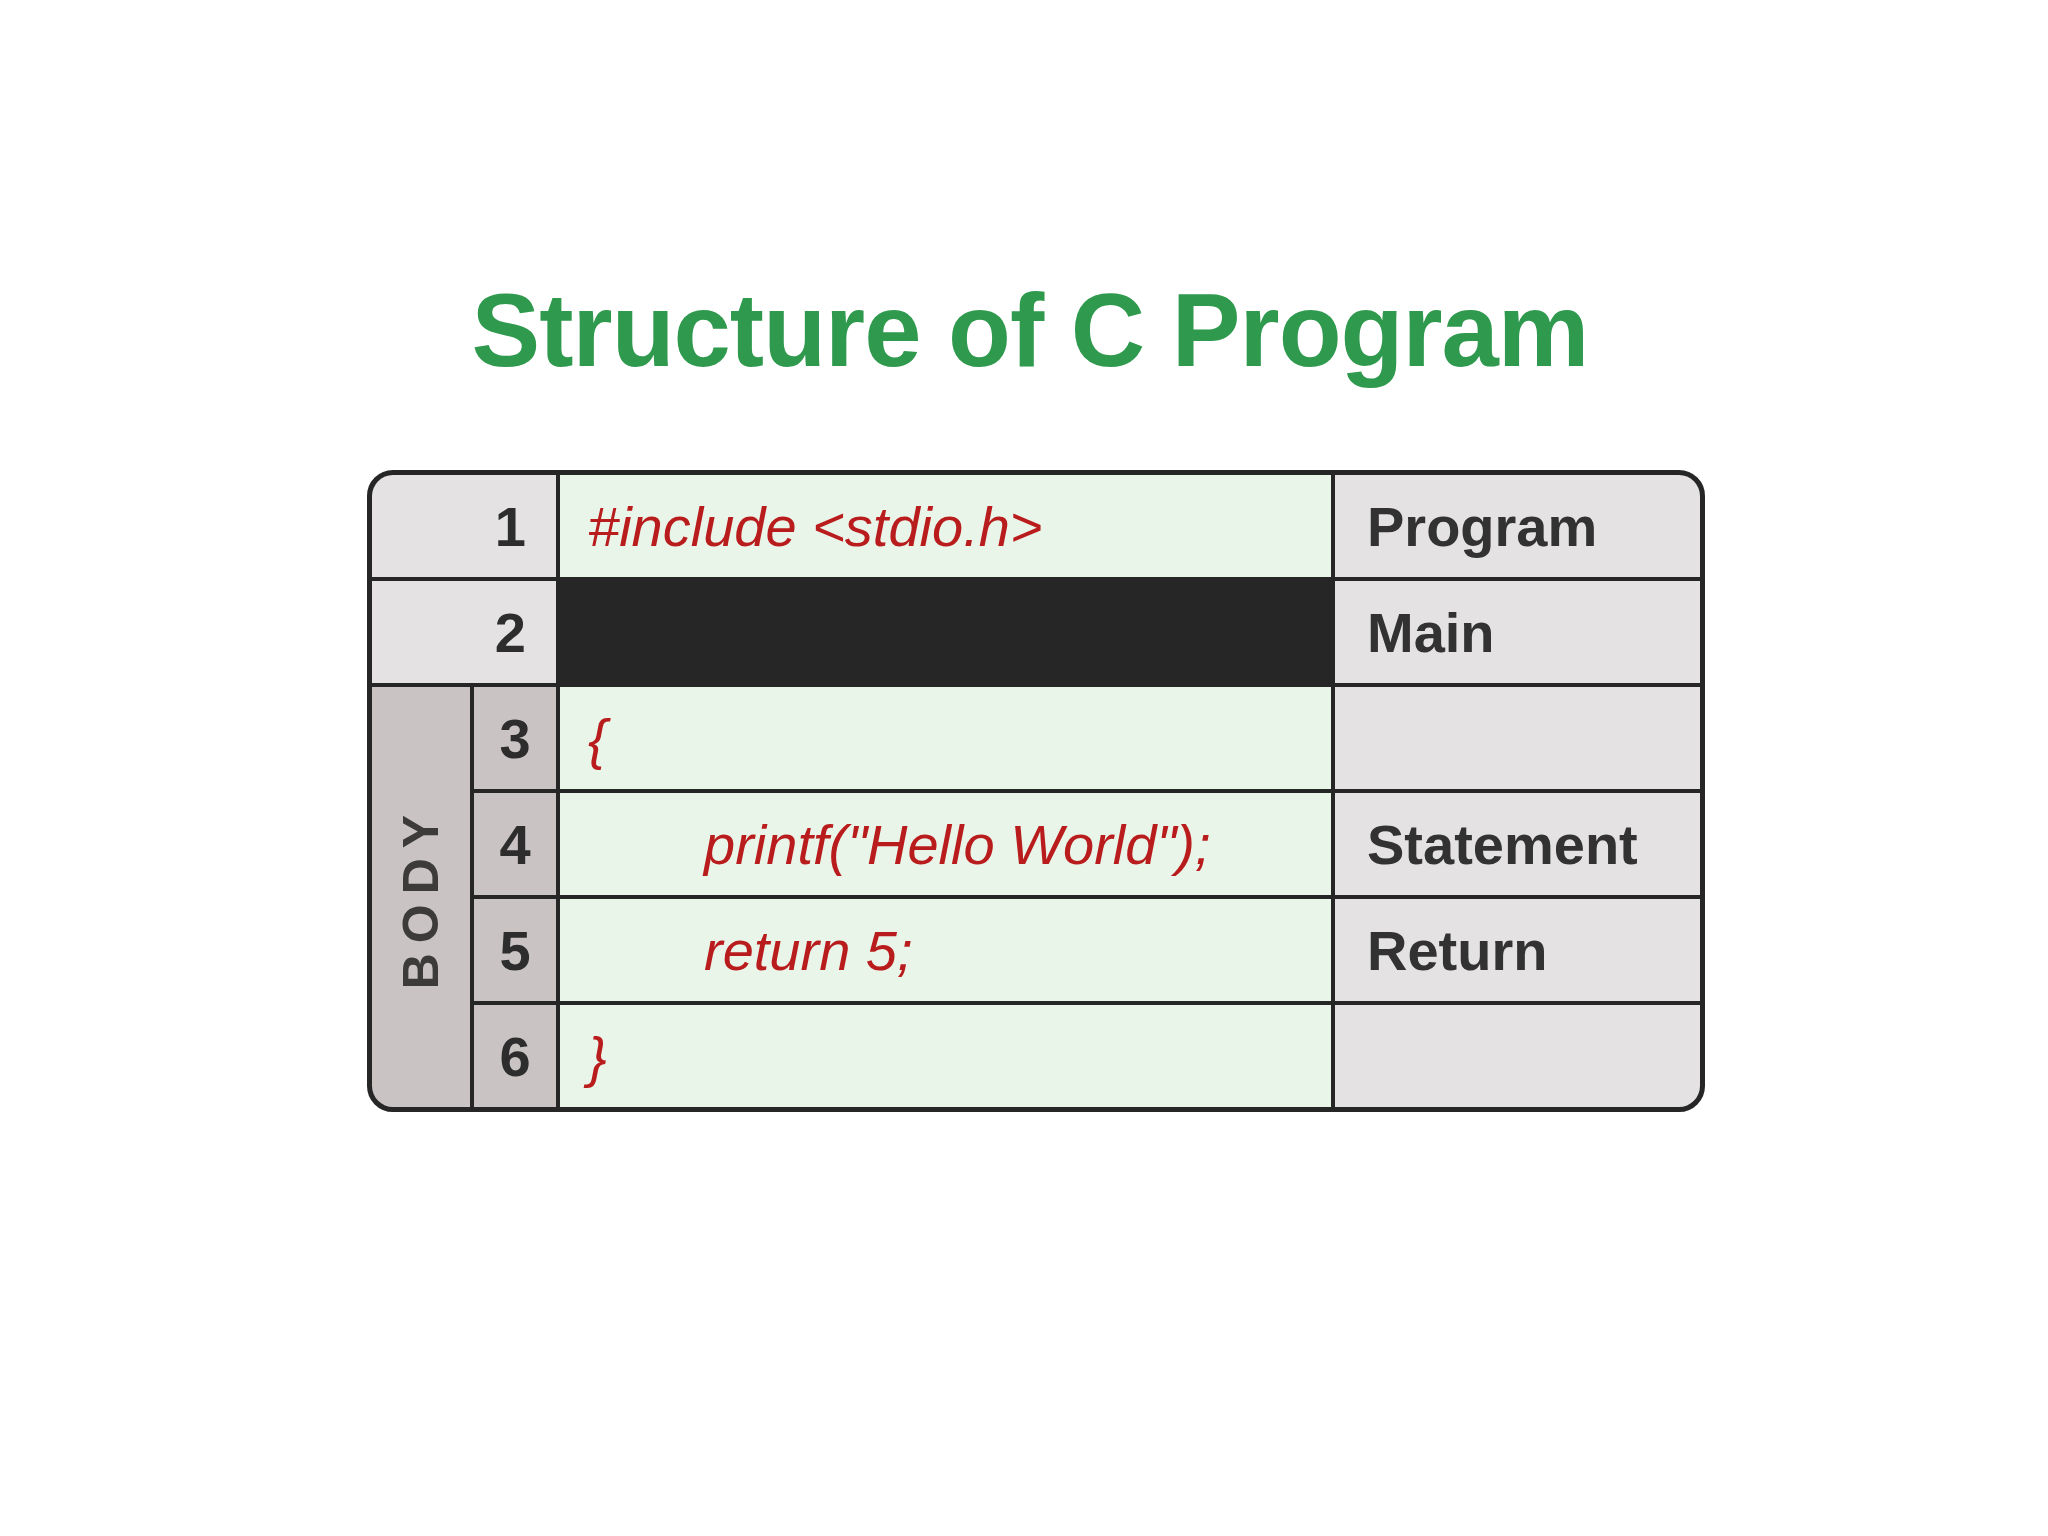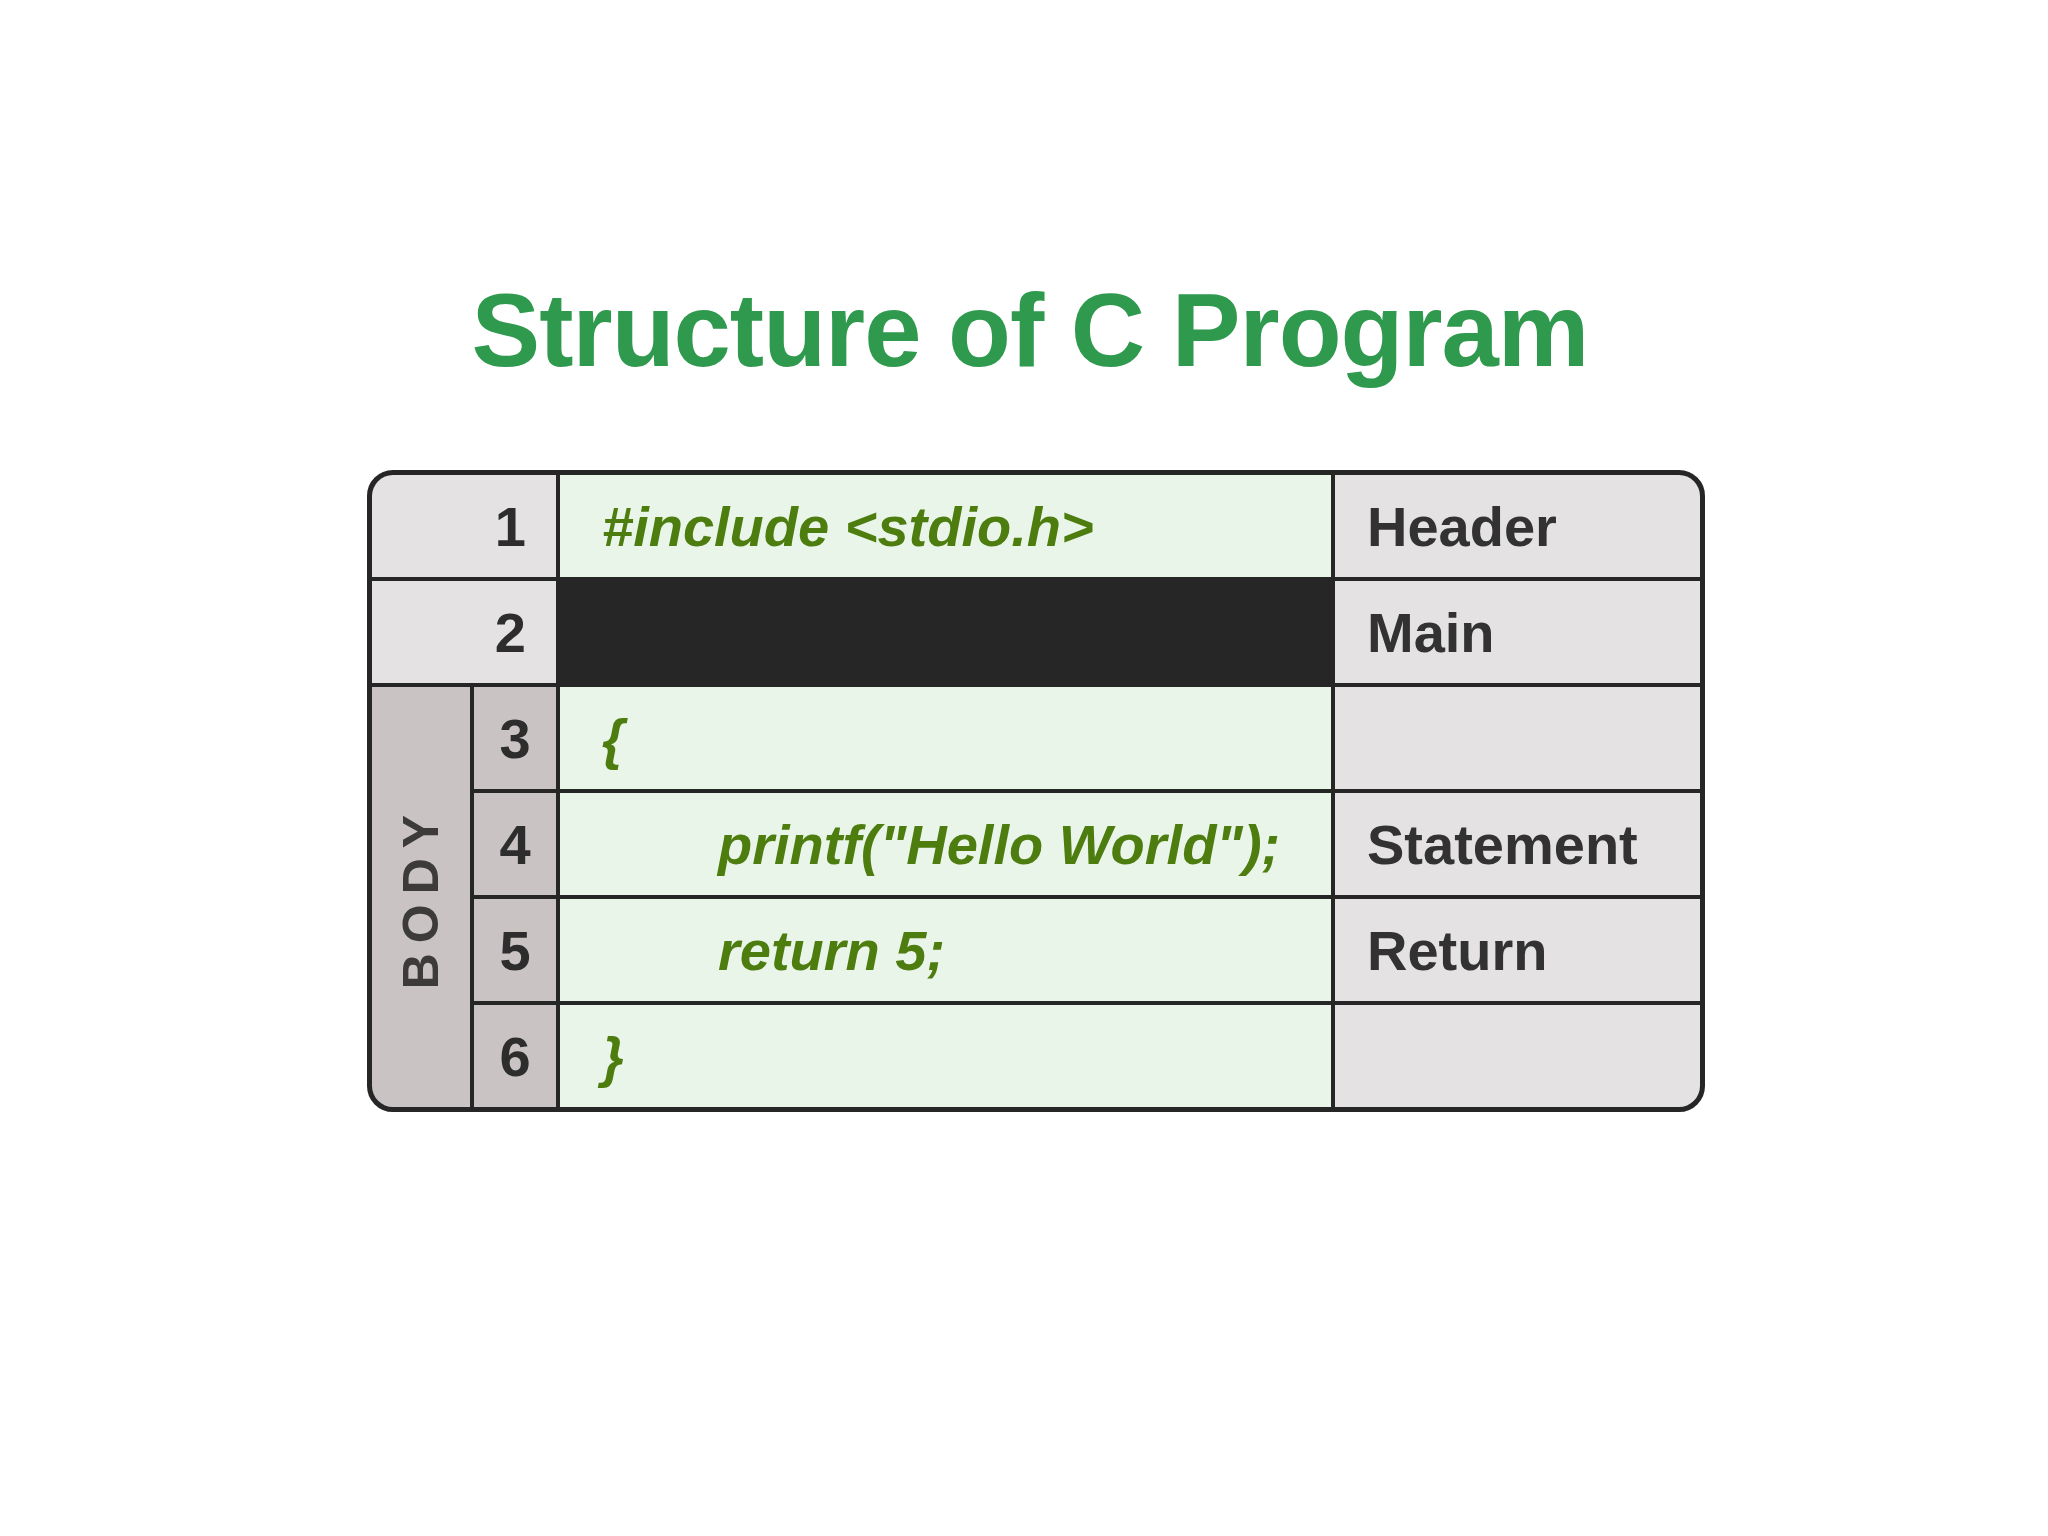--- a/index.html
+++ b/index.html
@@ -69,25 +69,24 @@
     font-weight: 700;
     color: #2d2d2d;
   }
   .codecell {
     grid-column: 3;
     padding-left: 28px;
   }
   .codecell.indent { padding-left: 144px; }
   .code {
     font-size: 56px;
-    font-weight: 700;
+    font-weight: 400;
     font-style: italic;
-    color: #4d7c0f;
+    color: #b91c1c;
     white-space: pre;
-    margin-left: 14px;
   }
   .labelcell {
     grid-column: 4;
     padding-left: 32px;
   }
   .label {
     font-size: 56px;
     font-weight: 600;
     color: #323232;
   }
@@ -115,21 +114,21 @@
 
   <div class="ctable">
 
     <div class="cell bg-light numcell-merged" style="grid-row:1">
       <span class="num">1</span>
     </div>
     <div class="cell bg-code codecell" style="grid-row:1">
       <span class="code">#include &lt;stdio.h&gt;</span>
     </div>
     <div class="cell bg-light labelcell" style="grid-row:1">
-      <span class="label">Header</span>
+      <span class="label">Program</span>
     </div>
 
     <div class="cell bg-light numcell-merged" style="grid-row:2">
       <span class="num">2</span>
     </div>
     <div class="cell bg-light labelcell" style="grid-row:2">
       <span class="label">Main</span>
     </div>
 
     <div class="cell bodycell">

